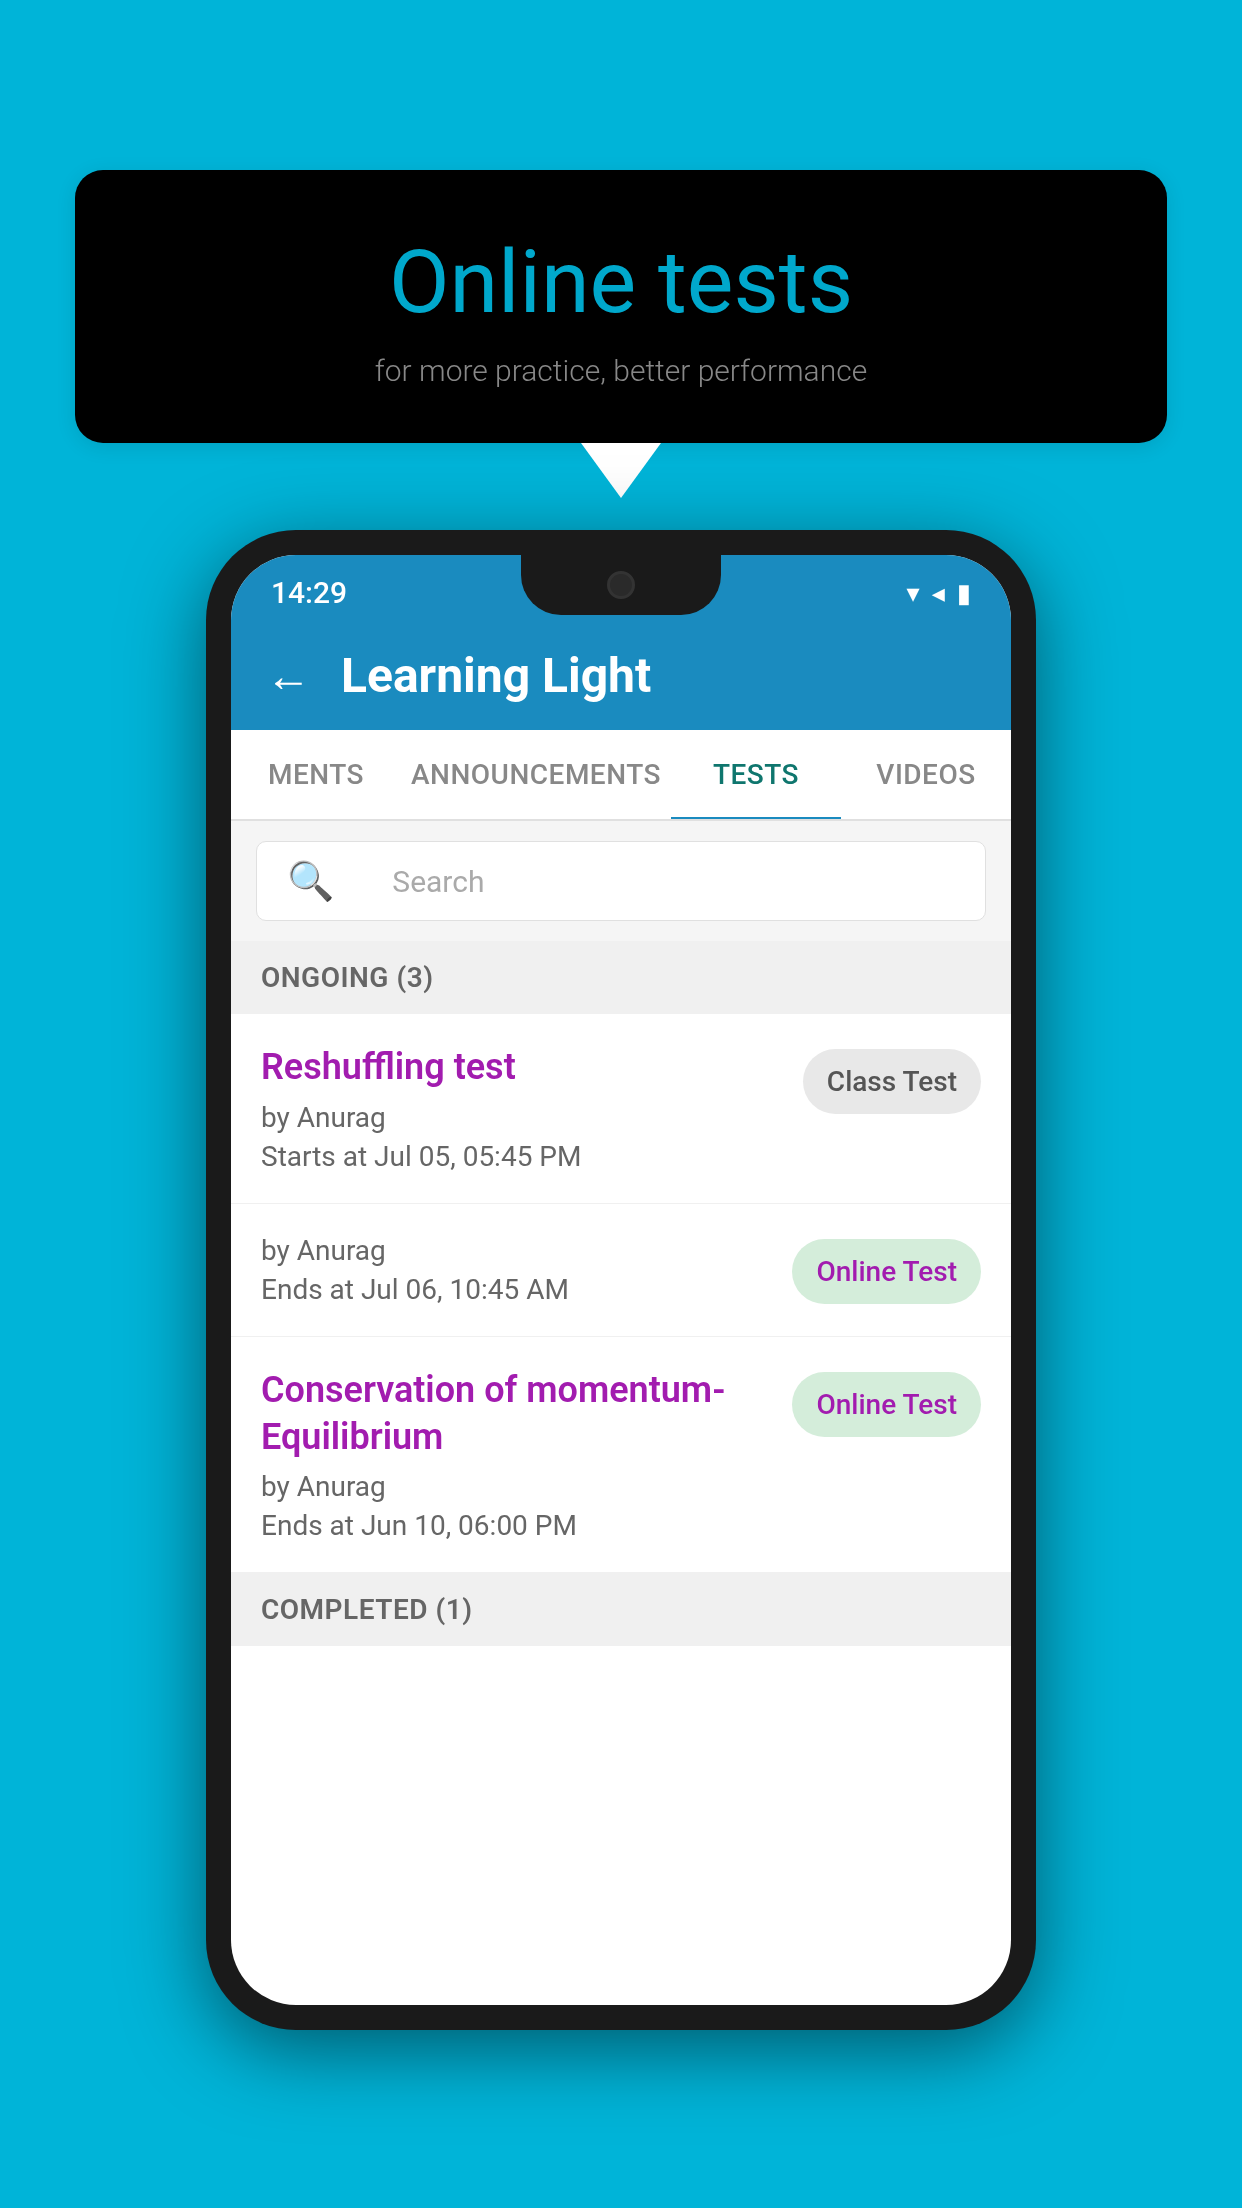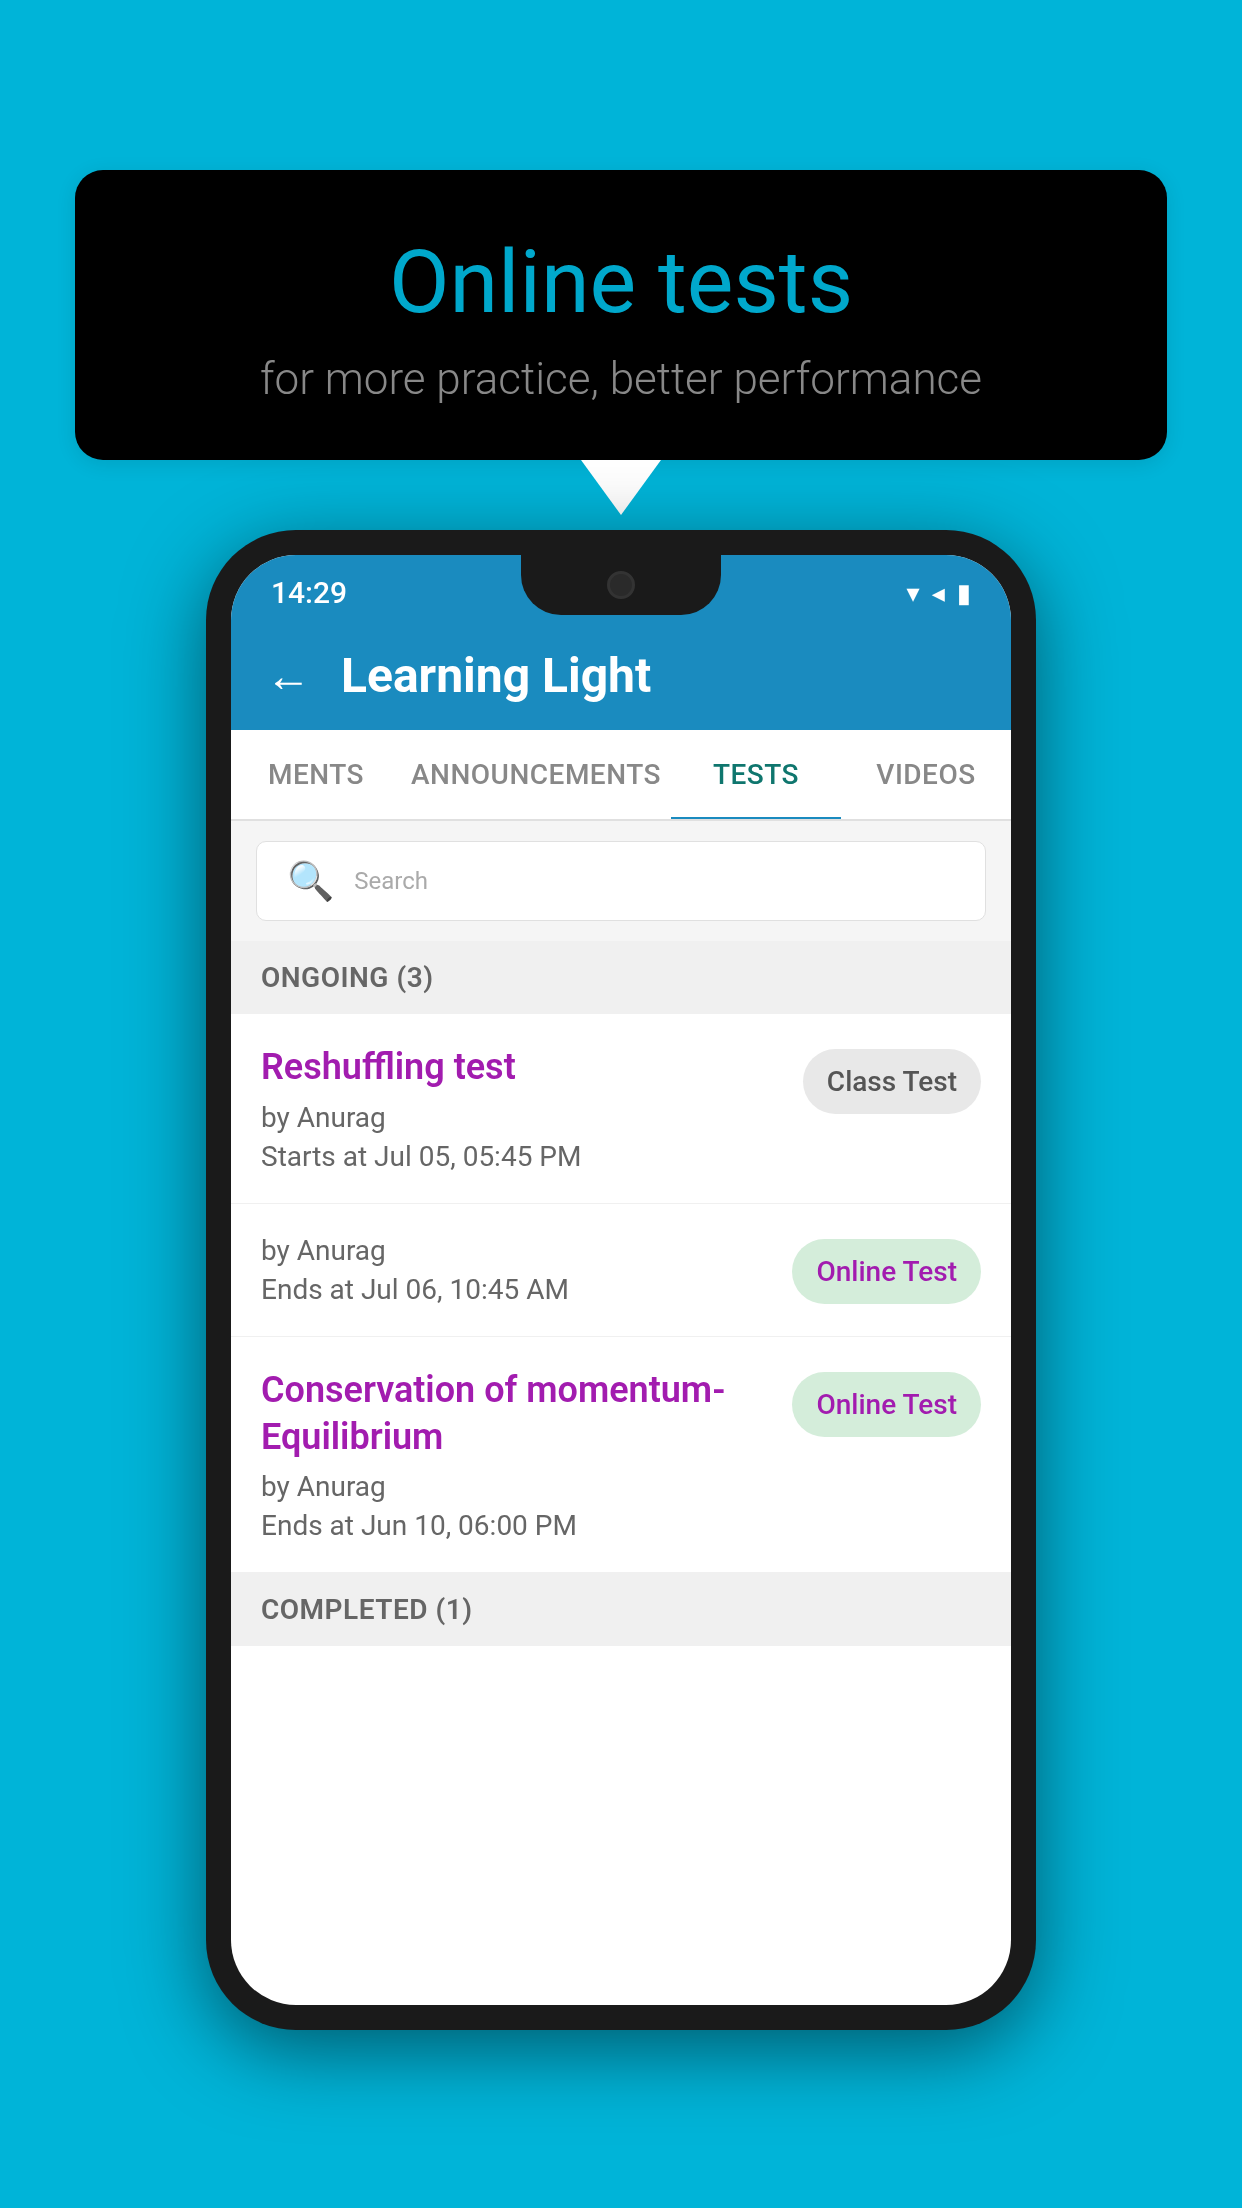--- a/index.html
+++ b/index.html
@@ -30,21 +30,21 @@
     }
 
     .speech-bubble-title {
       font-size: 88px;
       color: #00a8cc;
       font-weight: 400;
       margin-bottom: 20px;
     }
 
     .speech-bubble-subtitle {
-      font-size: 44px;
+      font-size: 30px;
       color: #888;
       font-weight: 300;
     }
 
     .speech-bubble-tail {
       width: 0;
       height: 0;
       border-left: 40px solid transparent;
       border-right: 40px solid transparent;
       border-top: 55px solid white;
@@ -200,21 +200,22 @@
       gap: 20px;
     }
 
     .search-icon-svg {
       color: #999;
       font-size: 38px;
     }
 
     .search-placeholder {
       color: #aaa;
-      font-size: 24px;
+      font-size: 30px;
+      margin-left: 38px;
     }
 
     
     .section-header {
       background: #f0f0f0;
       padding: 20px 30px;
       font-size: 28px;
       color: #666;
       font-weight: 600;
       letter-spacing: 0.5px;

